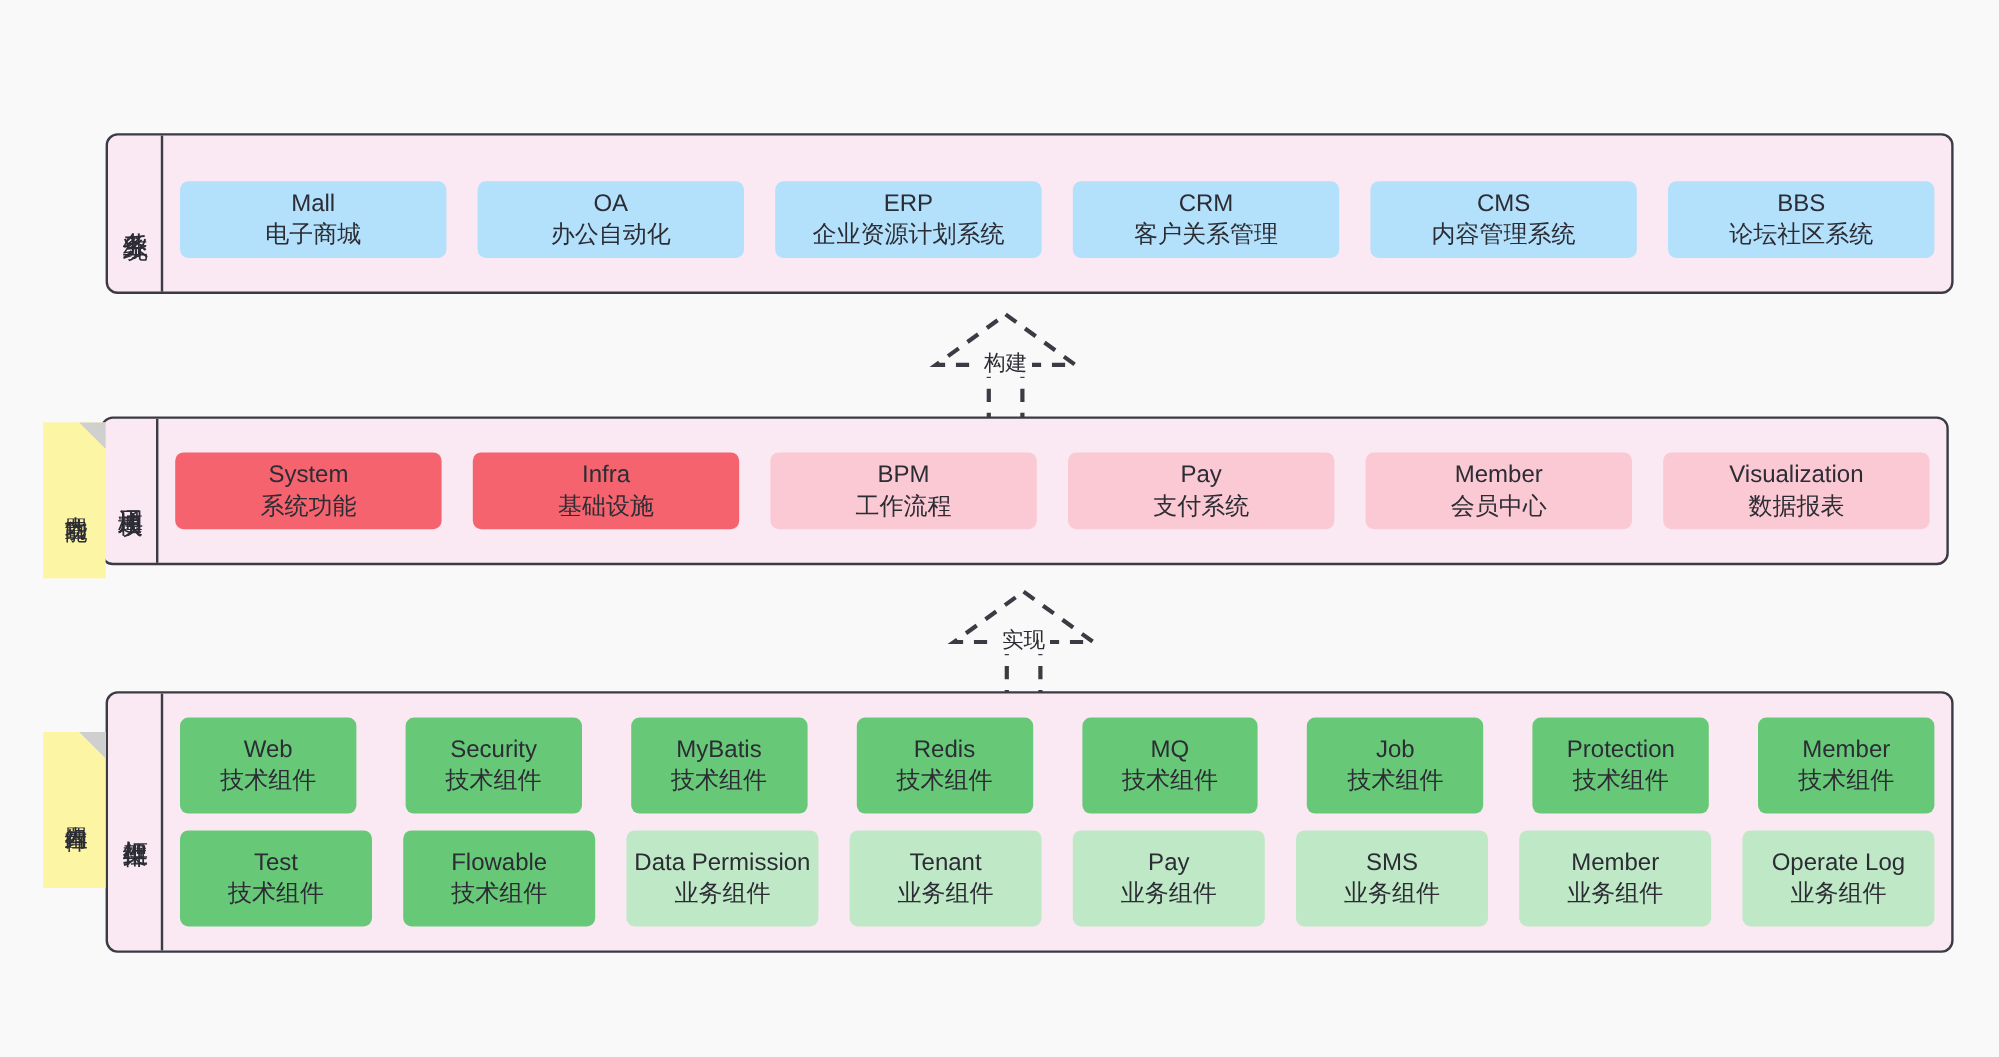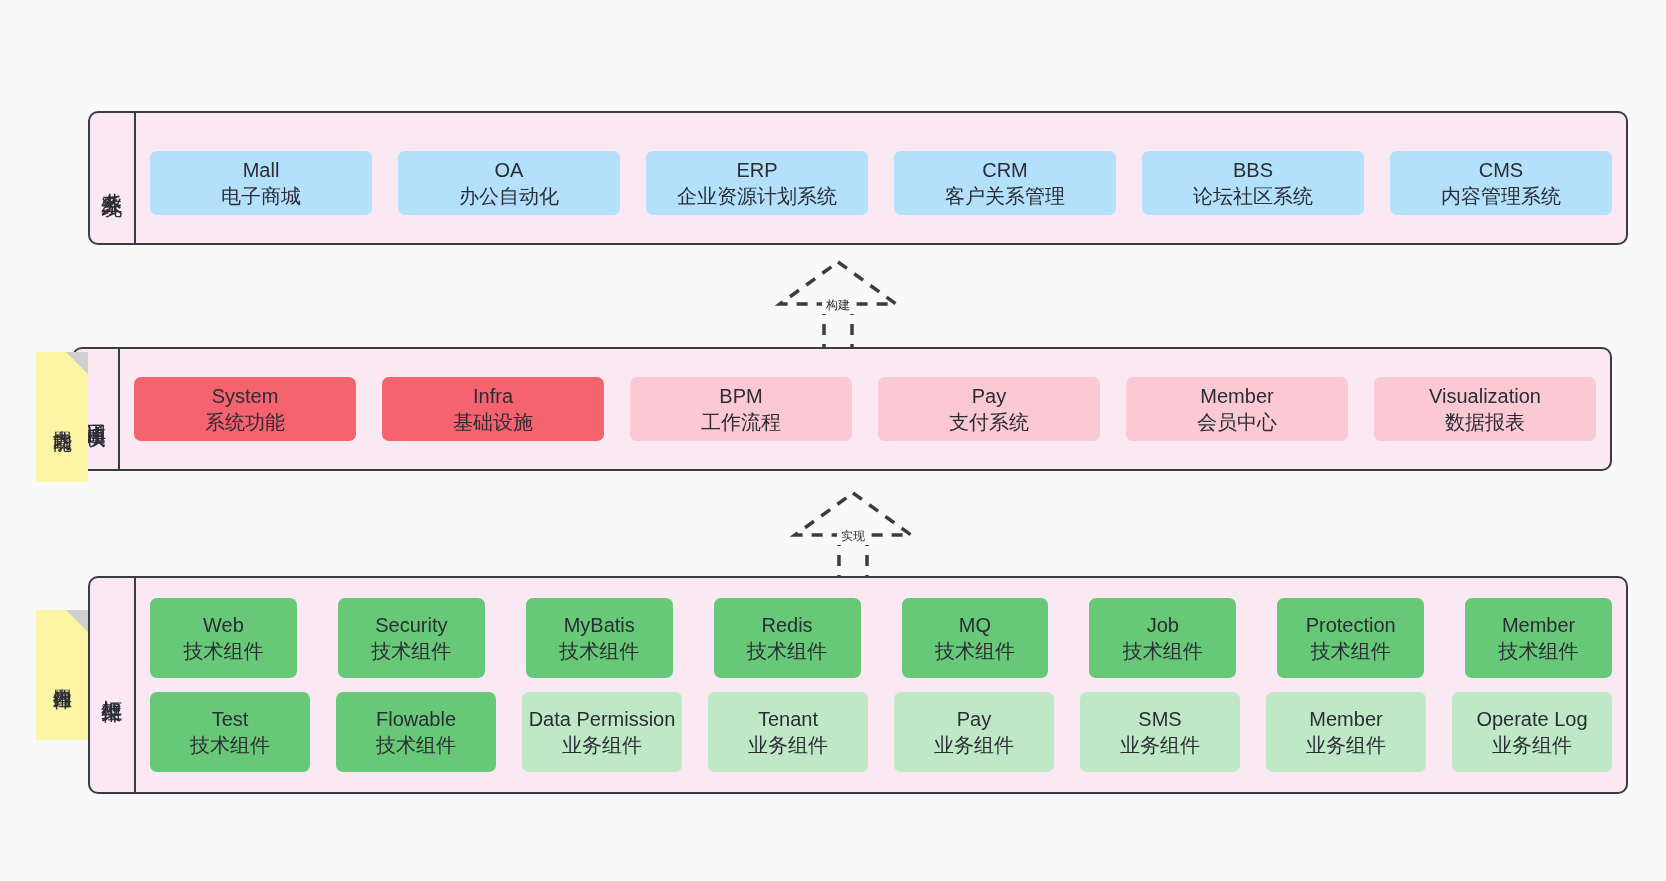--- a/index.html
+++ b/index.html
@@ -130,21 +130,21 @@
     height: 100px;
   }
   .arrow svg { display: block; }
   .arrow .alabel {
     position: absolute;
     left: 50%;
     transform: translateX(-50%);
     bottom: 38px;
     background: #f9f9f9;
     padding: 0 4px;
-    font-size: 12px;
+    font-size: 18px;
     color: #2c2c34;
     white-space: nowrap;
   }
 </style>
 </head>
 <body>
 
 <div id="stage">
 
   <div class="layer" id="layer-0" style="left:88px; top:111px; width:1540px; height:134px;">
@@ -161,47 +161,47 @@
         </div>
         <div class="card c-blue">
           <span class="ttl">ERP</span>
           <span class="sub">企业资源计划系统</span>
         </div>
         <div class="card c-blue">
           <span class="ttl">CRM</span>
           <span class="sub">客户关系管理</span>
         </div>
         <div class="card c-blue">
+          <span class="ttl">CMS</span>
+          <span class="sub">内容管理系统</span>
+        </div>
+        <div class="card c-blue">
           <span class="ttl">BBS</span>
           <span class="sub">论坛社区系统</span>
-        </div>
-        <div class="card c-blue">
-          <span class="ttl">CMS</span>
-          <span class="sub">内容管理系统</span>
         </div>
       </div>
     </div>
   </div>
 
   <div class="arrow" style="left:748px; top:252px;">
     <svg width="180" height="100" viewBox="0 0 180 100">
 
       <path d="M 90 10 L 148 52 L 32 52 Z" fill="none" stroke="#3b3b44" stroke-width="3.5" stroke-dasharray="11 9" stroke-linejoin="miter"></path>
 
       <path d="M 76 52 L 76 100 M 104 52 L 104 100" fill="none" stroke="#3b3b44" stroke-width="3.5" stroke-dasharray="11 9"></path>
     </svg>
     <span class="alabel">构建</span>
   </div>
 
   <div class="note" style="left:36px; top:352px; width:52px; height:130px;">
     <span class="fold"></span>
     <span>内置功能</span>
   </div>
 
-  <div class="layer" id="layer-1" style="left:72px; top:347px; width:1540px; height:124px;">
+  <div class="layer" id="layer-1" style="left:84px; top:347px; width:1540px; height:124px;">
     <div class="layer-title">通用模块</div>
     <div class="layer-body">
       <div class="row">
         <div class="card c-red">
           <span class="ttl">System</span>
           <span class="sub">系统功能</span>
         </div>
         <div class="card c-red">
           <span class="ttl">Infra</span>
           <span class="sub">基础设施</span>

